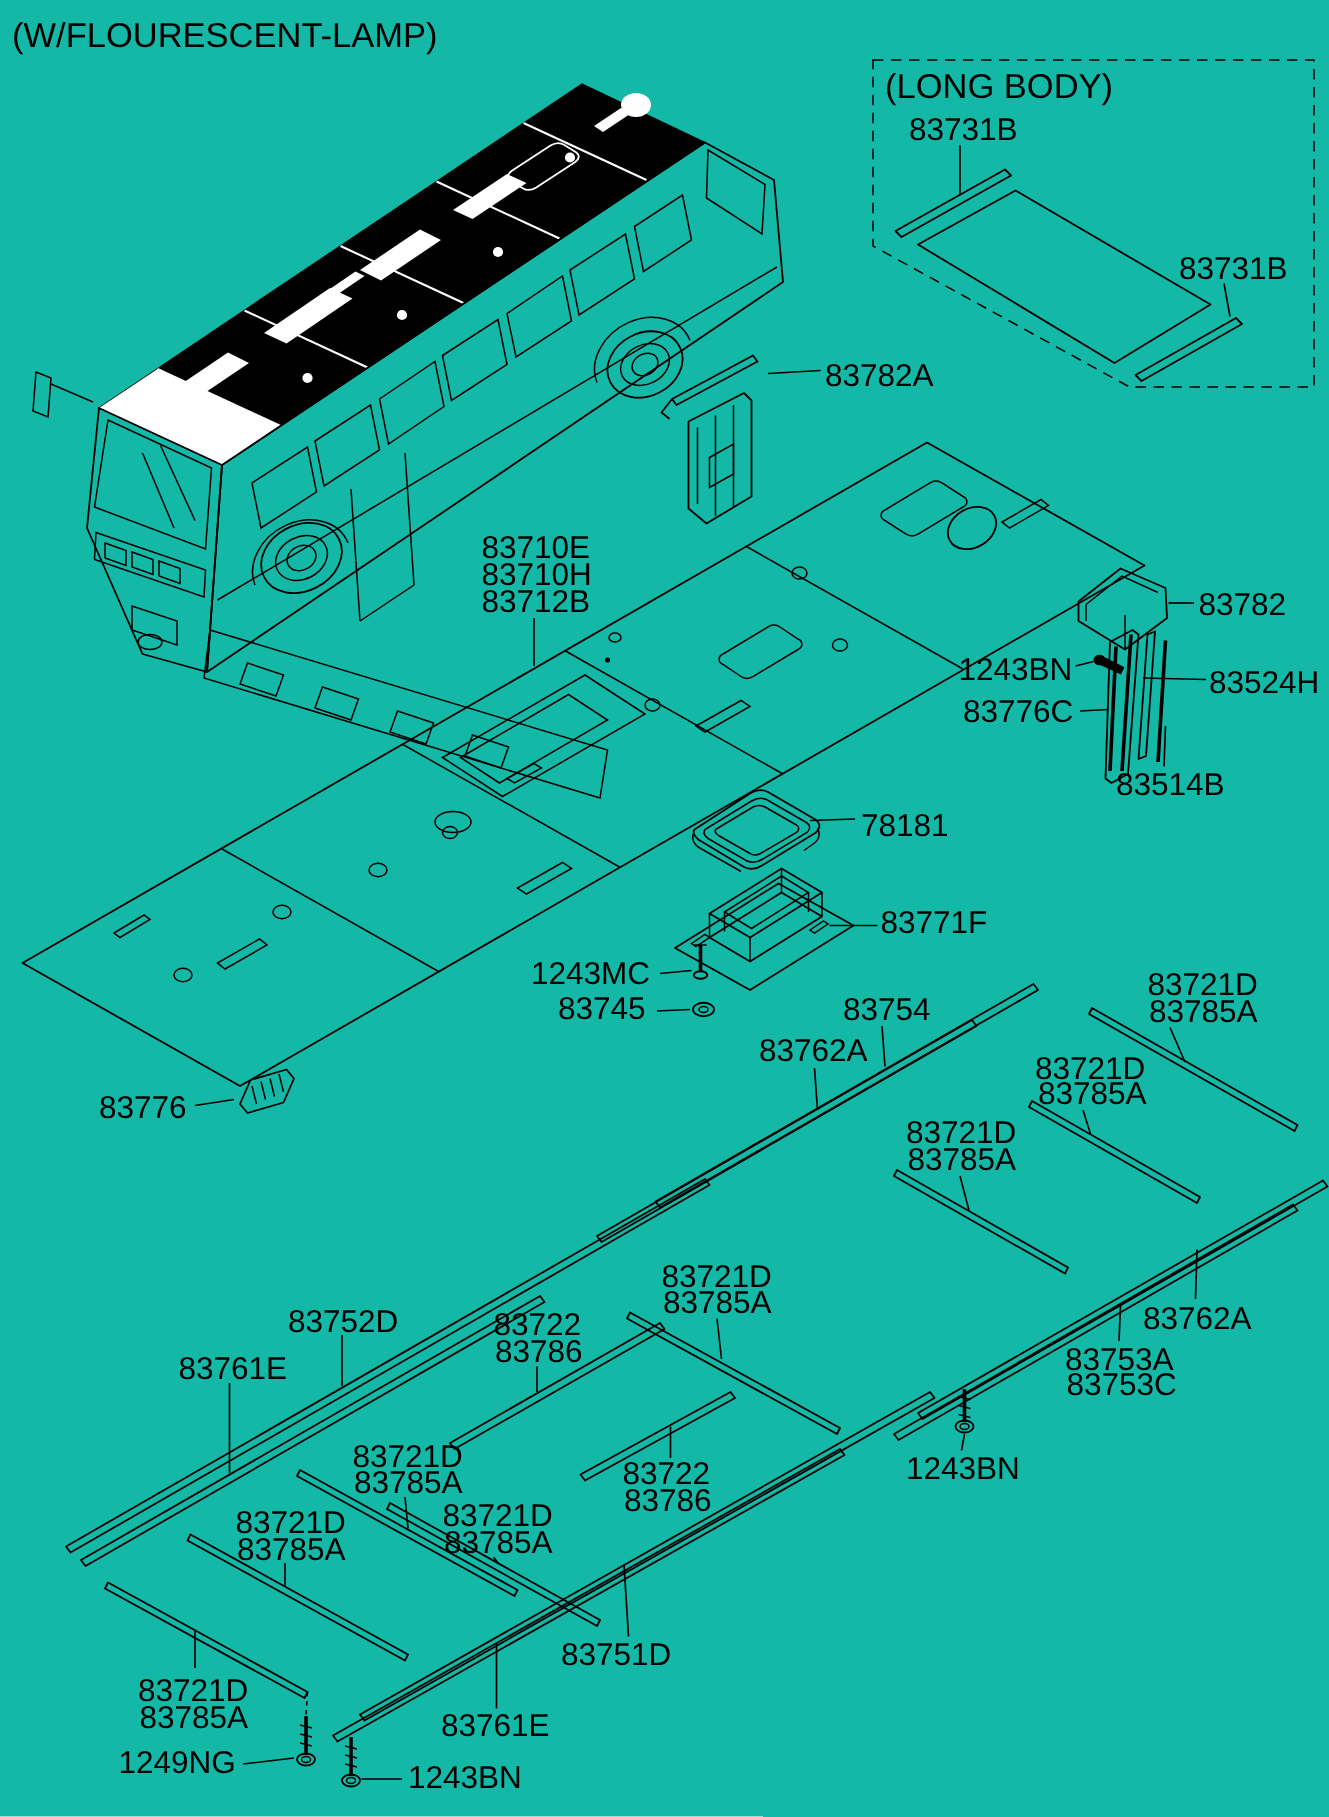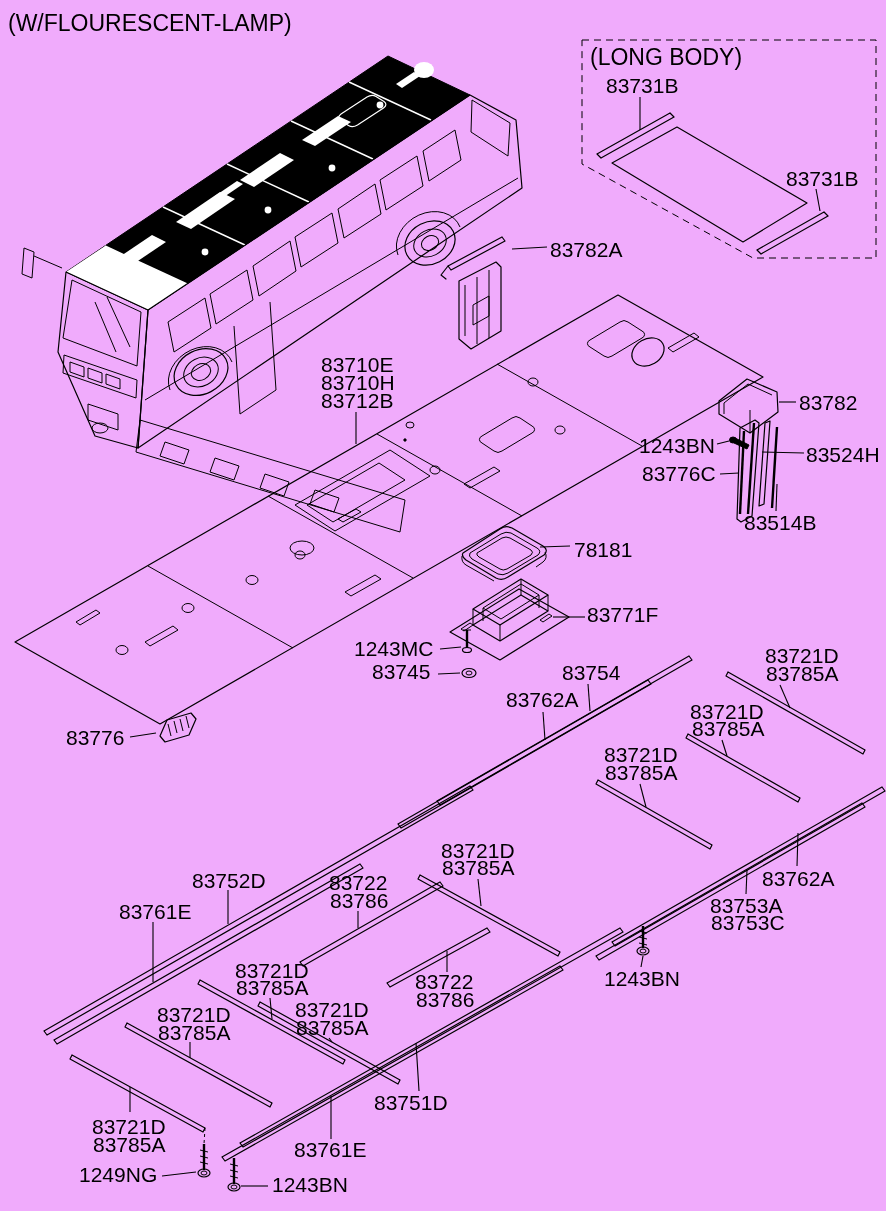--- a/index.html
+++ b/index.html
@@ -1,16 +1,16 @@
 <!DOCTYPE html>
 <html><head>
 <meta charset="utf-8">
 <style>
   html,body{margin:0;padding:0;background:#fff;}
-  .stage{position:relative;width:886px;height:1211px;background:#f0abfc;overflow:hidden;}
+  .stage{position:relative;width:886px;height:1211px;background:#14b8a6;overflow:hidden;}
   svg{display:block;}
   .ln{fill:none;stroke:#000;stroke-width:1.2px;stroke-linejoin:round;stroke-linecap:round;}
   .thin{fill:none;stroke:#000;stroke-width:1px;}
   .ldr{fill:none;stroke:#000;stroke-width:1.1px;}
   .blkf{fill:#000;stroke:#000;stroke-width:1px;}
   .whtf{fill:#fff;stroke:none;}
   .wht{fill:none;stroke:#fff;stroke-width:1.4px;}
   .wthin{stroke:#fff;stroke-width:1.2px;fill:none;}
   .dash{stroke-dasharray:7,5;}
   .dsh2{stroke-dasharray:3,3;}

